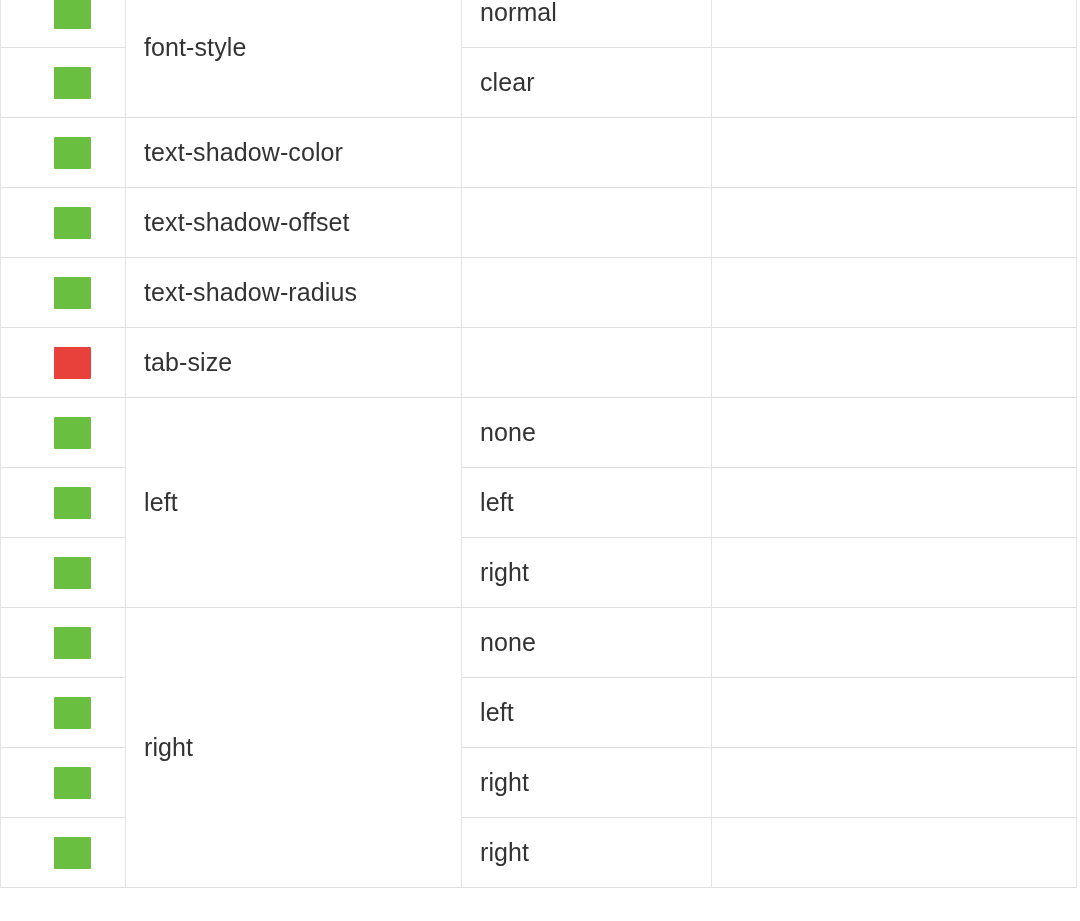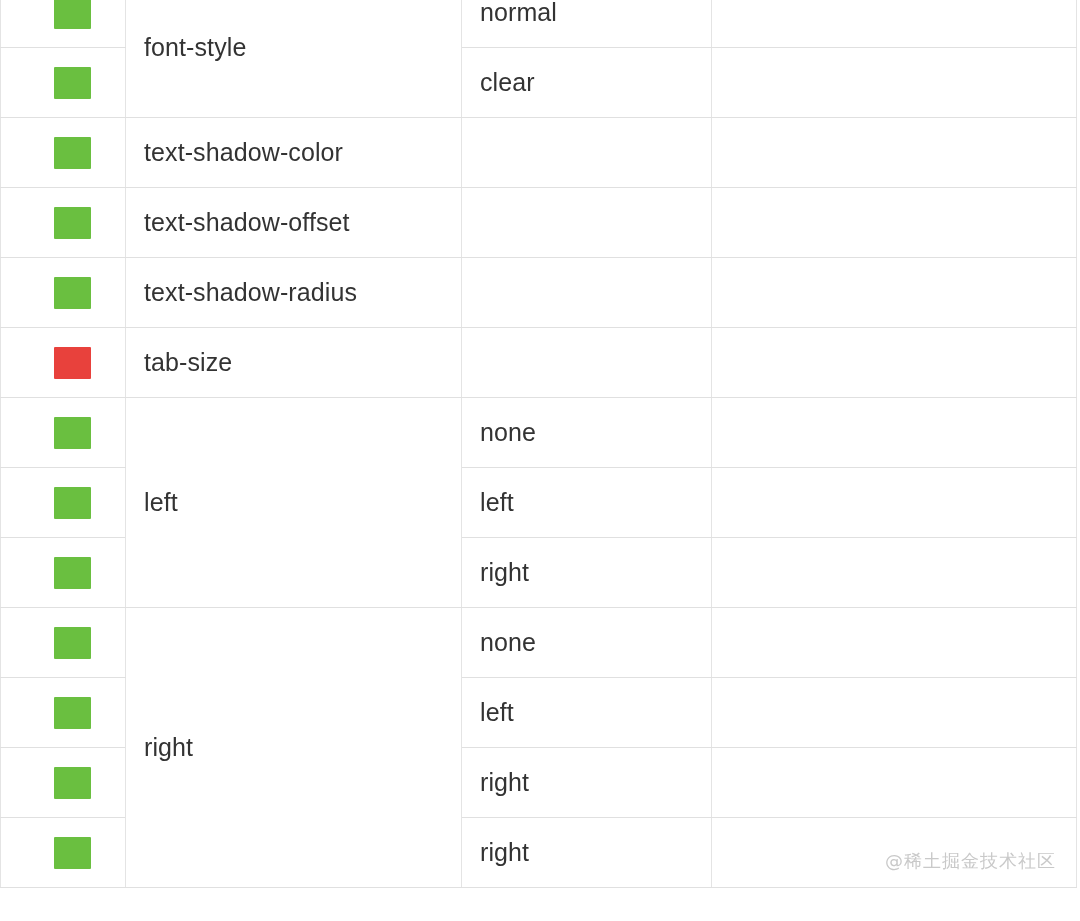--- a/index.html
+++ b/index.html
@@ -167,15 +167,14 @@
           <td class="notes-cell"></td>
         </tr>
         <tr>
           <td class="status-cell"><span class="status-chip supported"></span></td>
           <td class="value-cell">right</td>
           <td class="notes-cell"></td>
         </tr>
       </tbody>
   </table>
 
-  <div class="watermark">@稀土掘金技术社区</div>
 
 </div>
 
 </body></html>

